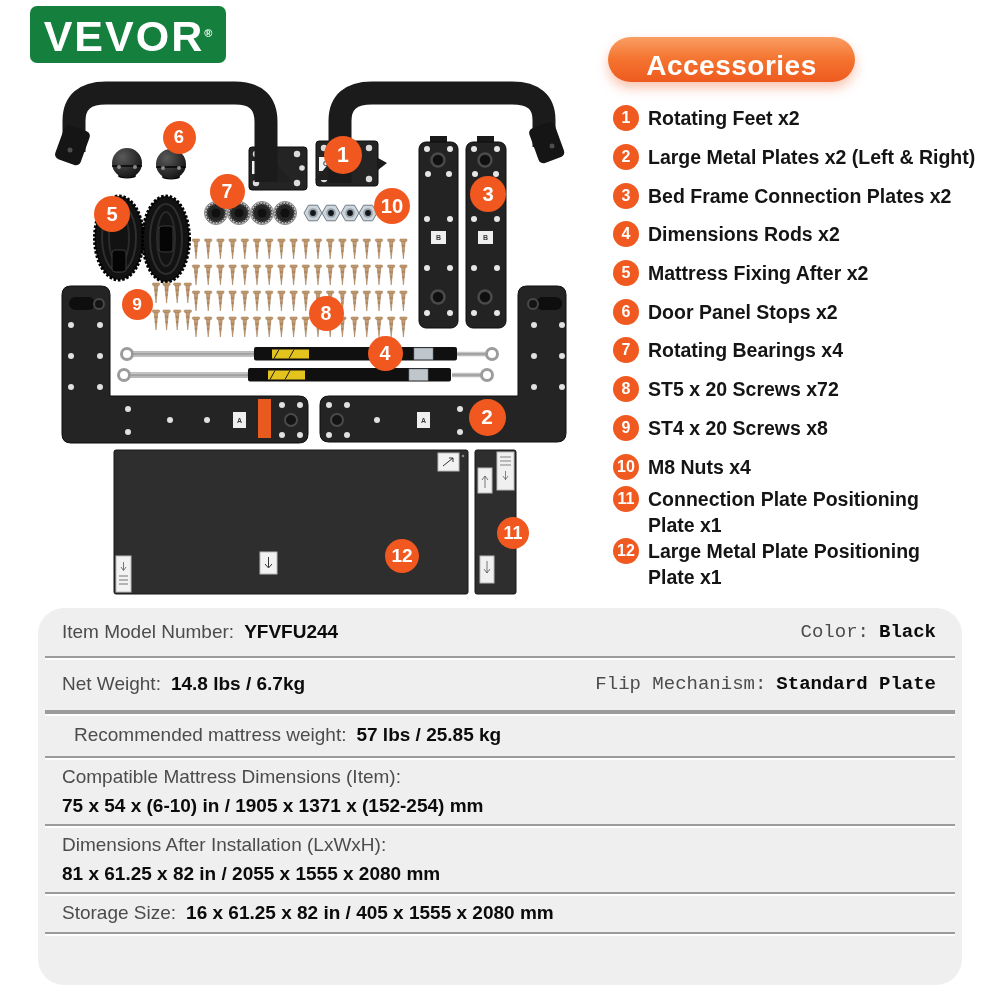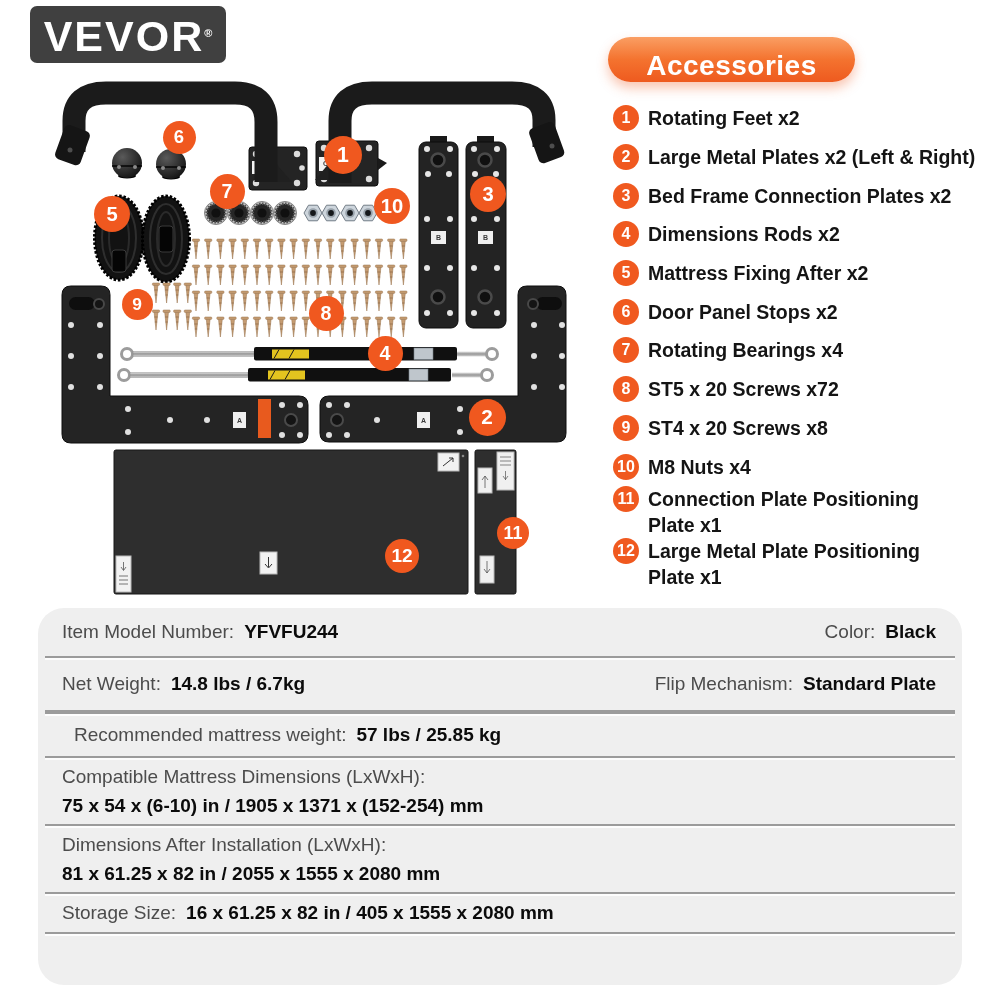--- a/index.html
+++ b/index.html
@@ -4,21 +4,21 @@
 <style>
   html,body{margin:0;padding:0;}
   body{
     width:1000px;height:1000px;position:relative;overflow:hidden;
     background:#ffffff;font-family:"Liberation Sans",sans-serif;
   }
   .abs{position:absolute;}
 
   
   #logo{
-    left:30px;top:6px;width:196px;height:57px;background:#404040;border-radius:7px;
+    left:30px;top:6px;width:196px;height:57px;background:#15803d;border-radius:7px;
     color:#fff;text-align:center;
   }
   #logo .brand{font-size:43px;font-weight:800;letter-spacing:2px;line-height:44px;margin-top:5px;}
   #logo .reg{font-size:11px;font-weight:700;vertical-align:14px;letter-spacing:0;}
   #logo .tag{font-size:16px;font-weight:700;letter-spacing:.4px;margin-top:16px;font-style:italic;}
 
   
   #acc-pill{
     left:608px;top:37px;width:247px;height:45px;border-radius:23px;
     background:linear-gradient(180deg,#FA9E63 0%,#F4732F 50%,#EE5A1F 100%);
@@ -49,21 +49,21 @@
   }
 
   
   #spec-card{
     left:38px;top:608px;width:924px;height:377px;background:#EFEFEF;border-radius:26px;
     overflow:hidden;
   }
   .spec-row{display:flex;align-items:center;padding:0 26px 0 24px;font-size:19px;}
   .spec-row.stacked{flex-direction:column;align-items:flex-start;justify-content:center;gap:7px;}
   .cell{display:flex;align-items:baseline;gap:10px;white-space:nowrap;}
-  .cell.right{margin-left:auto;}
+  .cell.right{margin-left:auto;font-family:Liberation Mono, monospace;}
   .spec-label{color:#4c4c4c;}
   .spec-value{color:#0b0b0b;font-weight:700;}
   .spec-sep{height:2px;background:#9B9B9B;margin:0 7px;box-shadow:0 2px 0 rgba(255,255,255,.85);}
 
   svg text{font-family:"Liberation Sans",sans-serif;}
 </style>
 </head>
 <body>
 
 <div id="logo" class="abs">
@@ -636,21 +636,21 @@
     <div class="spec-sep"></div>
     <div class="spec-sep"></div>
     <div class="spec-row" style="height: 42px; padding-left: 36px;">
       <div class="cell left">
         <span class="spec-label">Recommended mattress weight:</span>
         <span class="spec-value">57 lbs / 25.85 kg</span>
       </div>
     </div>
     <div class="spec-sep"></div>
     <div class="spec-row stacked" style="height: 66px;">
-      <div class="spec-label">Compatible Mattress Dimensions (LxWxH):</div>
+      <div class="spec-label">Compatible Mattress Dimensions (Item):</div>
       <div class="spec-value">75 x 54 x (6-10) in / 1905 x 1371 x (152-254) mm</div>
     </div>
     <div class="spec-sep"></div>
     <div class="spec-row stacked" style="height: 66px;">
       <div class="spec-label">Dimensions After Installation (LxWxH):</div>
       <div class="spec-value">81 x 61.25 x 82 in / 2055 x 1555 x 2080 mm</div>
     </div>
     <div class="spec-sep"></div>
     <div class="spec-row" style="height: 38px;">
       <div class="cell left">

